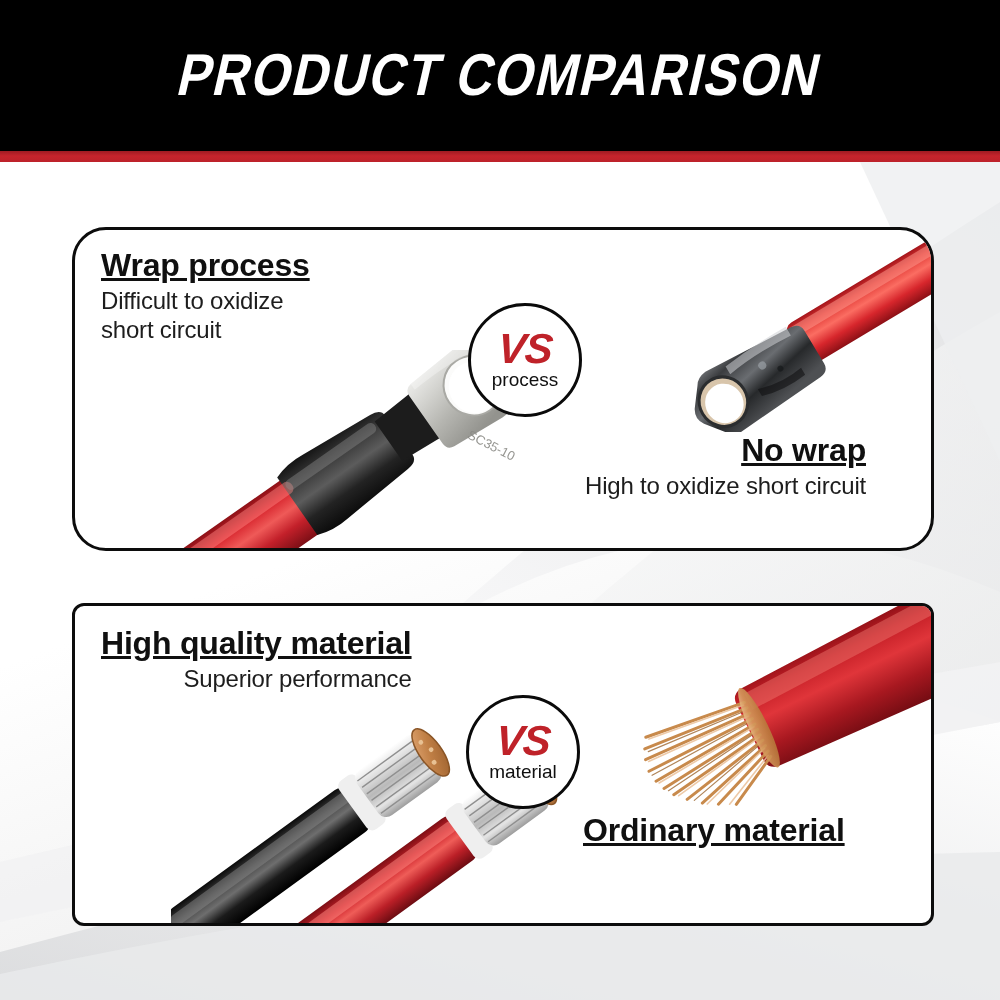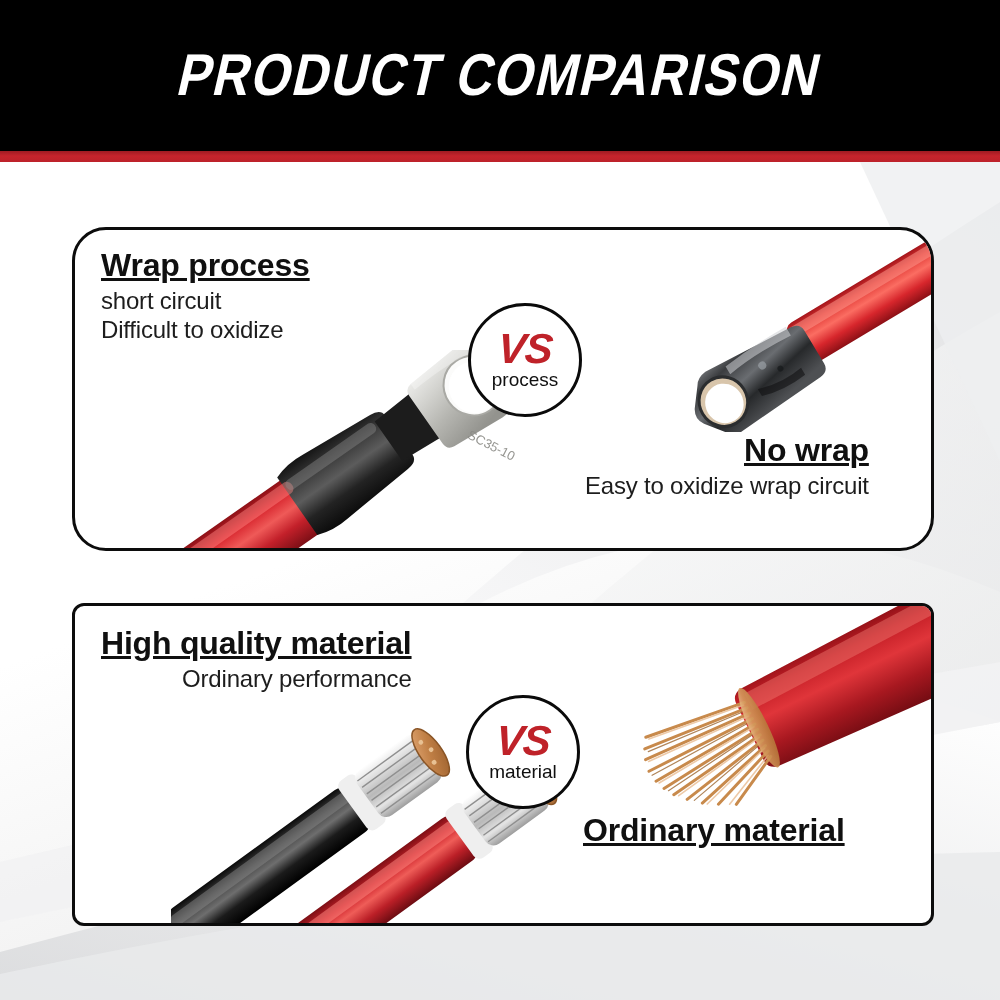--- a/index.html
+++ b/index.html
@@ -178,28 +178,28 @@
           <path d="M96 118 q24 8 48 4 l0 8 q-26 3 -48 -4 z" fill="#101112" opacity=".6"></path>
           <circle cx="112" cy="100" r="4" fill="#9aa0a5" opacity=".7"></circle>
           <circle cx="126" cy="112" r="3" fill="#15181a" opacity=".7"></circle>
         </g>
       </svg>
     </div>
 
     <div class="txt-block ta-right" id="p1-left">
       <div class="head-lg">Wrap process</div>
       <div class="sub-lg">
+        <div>Difficult to oxidize</div>
         <div>short circuit</div>
-        <div>Difficult to oxidize</div>
       </div>
     </div>
 
     <div class="txt-block" id="p1-right">
       <div class="head-lg">No wrap</div>
-      <div class="sub-lg">Easy to oxidize wrap circuit</div>
+      <div class="sub-lg">High to oxidize short circuit</div>
     </div>
   </div>
 
   <div class="vs-badge" id="vs-1">
     <div class="vs-main">VS</div>
     <div class="vs-sub">process</div>
   </div>
 
   <div class="panel" id="panel-2">
 
@@ -324,21 +324,21 @@
               <path d="M136 100 L31 114"></path>
             <path d="M136 112 L50 134"></path>
           </g>
           <ellipse cx="140" cy="97" rx="9" ry="44" fill="url(#cu2)" opacity=".9"></ellipse>
         </g>
       </svg>
     </div>
 
     <div class="txt-block" id="p2-left">
       <div class="head-lg">High quality material</div>
-      <div class="sub-lg">Ordinary performance</div>
+      <div class="sub-lg">Superior performance</div>
     </div>
 
     <div class="txt-block" id="p2-right">
       <div class="head-lg">Ordinary material</div>
     </div>
   </div>
 
   <div class="vs-badge" id="vs-2">
     <div class="vs-main">VS</div>
     <div class="vs-sub">material</div>

